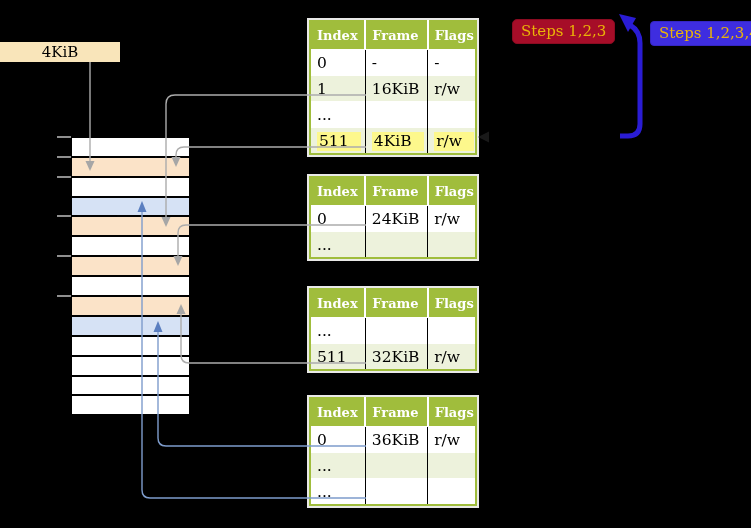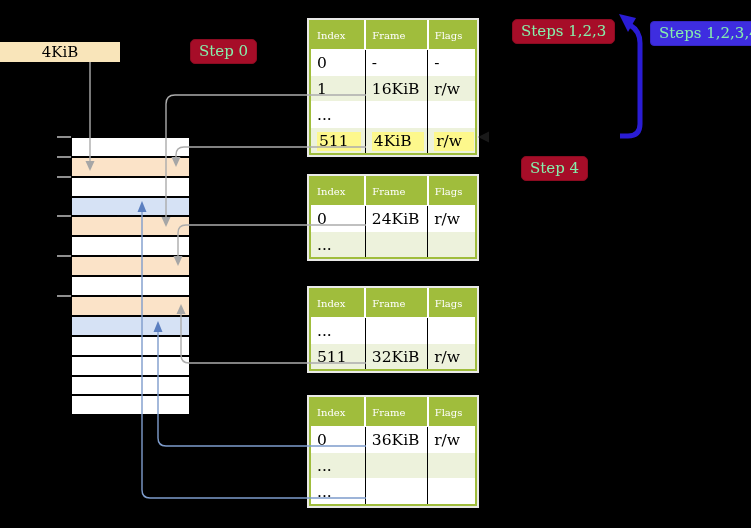--- a/index.html
+++ b/index.html
@@ -6,30 +6,30 @@
   body{width:751px;height:528px;position:relative;overflow:hidden;
        font-family:"DejaVu Serif","Liberation Serif",serif;}
   .stage{position:absolute;left:0;top:0;width:751px;height:528px;}
 
   
   .frame-box{position:absolute;left:0;top:42px;width:120px;height:20px;
              background:#f9e5ba;color:#000;font-size:15px;line-height:20px;
              text-align:center;z-index:2;}
 
   
-  .badge{position:absolute;color:#86efac;font-size:15px;line-height:1;
+  .badge{position:absolute;color:#eab308;font-size:15px;line-height:1;
          padding:4px 8px 4px 8px;border-radius:5px;z-index:6;white-space:nowrap;}
   .badge-red{background:#a60d28;border:1px solid #8b0b21;}
   .badge-blue{background:#3e2de0;border:1px solid #3526c4;border-radius:4px;}
 
   
   table.ptable{position:absolute;border-collapse:collapse;table-layout:fixed;
                width:168px;background:#fff;border:2px solid #a0bd3c;
                box-shadow:0 0 0 2px #e9e9e7;z-index:2;}
-  .ptable th{background:#a0bd3c;color:#fff;font-weight:normal;font-size:10px;
+  .ptable th{background:#a0bd3c;color:#fff;font-weight:bold;font-size:13px;
              text-align:left;padding:4px 4px 4px 6px;height:19px;
              border-left:2px solid #fff;}
   .ptable th:first-child{border-left:none;}
   .ptable td{font-size:15.5px;color:#000;padding:3px 4px 2px 6px;height:20px;
              border-left:1.5px solid #000;border-top:1.5px solid #fff;
              white-space:nowrap;overflow:hidden;}
   .ptable td:first-child{border-left:none;}
   .ptable tbody tr:nth-child(even) td{background:#edf2dc;}
   .hl{background:#fdf88c;padding:0 12px 1px 2px;}
 
@@ -47,31 +47,25 @@
 </style>
 </head>
 <body>
 
 <div class="stage">
 
   <div class="frame-box">
     <span>4KiB</span>
   </div>
 
-  <div class="badge badge-red" style="left:190px;top:39px;">
-    <span>Step 0</span>
-  </div>
   <div class="badge badge-red" style="left:512px;top:19px;">
     <span>Steps 1,2,3</span>
   </div>
   <div class="badge badge-blue" style="left:650px;top:21px;">
     <span>Steps 1,2,3,4</span>
-  </div>
-  <div class="badge badge-red" style="left:521px;top:156px;">
-    <span>Step 4</span>
   </div>
 
   <div>
       <div class="mrow c-white" style="top: 137px; height: 20px;"></div>
       <div class="mrow c-orange" style="top: 157px; height: 20px;"></div>
       <div class="mrow c-white" style="top: 177px; height: 20px;"></div>
       <div class="mrow c-blue" style="top: 197px; height: 19px;"></div>
       <div class="mrow c-orange" style="top: 216px; height: 20px;"></div>
       <div class="mrow c-white" style="top: 236px; height: 20px;"></div>
       <div class="mrow c-orange" style="top: 256px; height: 20px;"></div>

